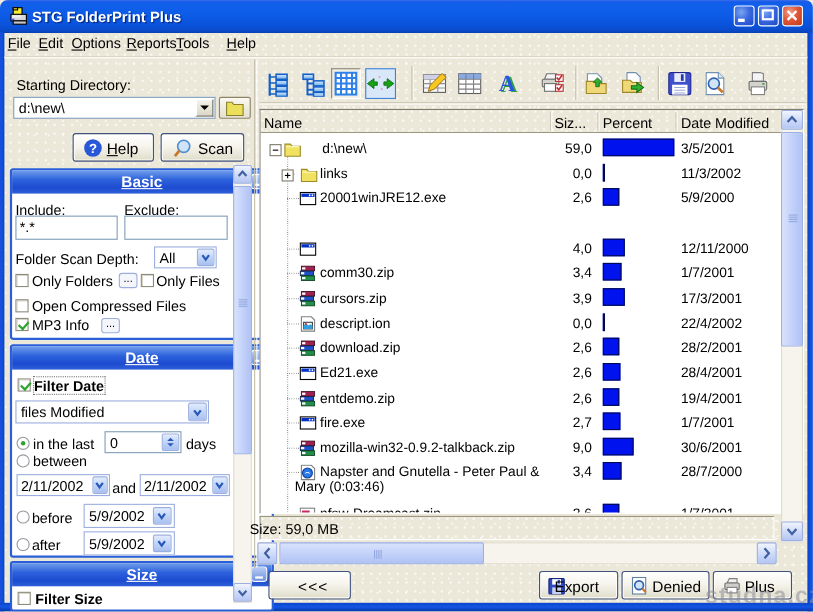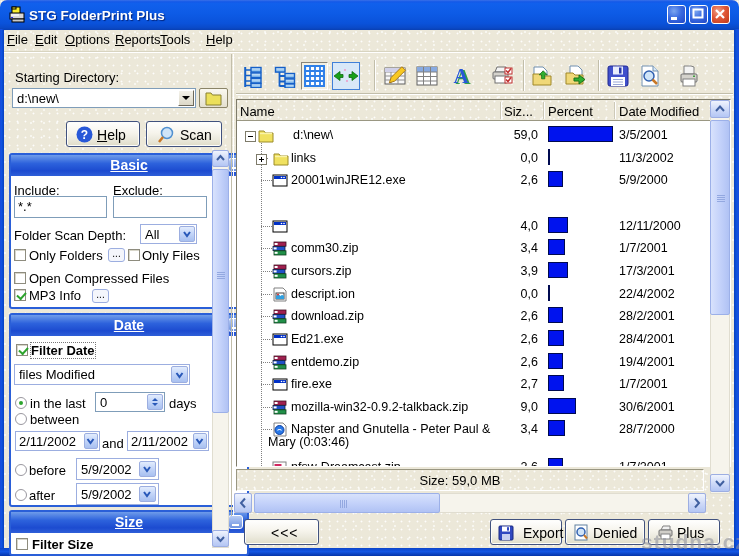--- a/index.html
+++ b/index.html
@@ -74,21 +74,21 @@
 #thead { left:0; top:0; width:493px; height:21px; border-bottom:1px solid #9a9782; }
 .hsep { position:absolute; top:2px; width:2px; height:17px; border-left:1px solid #cdc9b8; border-right:1px solid #fff; }
 .hlbl { position:absolute; top:4px; font-size:13px; color:#000; }
 #tbody { left:0; top:21px; width:473px; height:345px; overflow:hidden; background:#fff; }
 .trow { position:absolute; left:0; width:473px; height:23px; }
 .fname { position:absolute; top:5px; font-size:12.5px; white-space:nowrap; }
 .fsize { position:absolute; top:5px; right:172px; font-size:12.5px; }
 .bar { position:absolute; left:311px; top:3px; height:16px; background:#0013ee; border:1px solid #000a50; }
 .fdate { position:absolute; left:382px; top:5px; font-size:12.5px; }
 
-#status { left:236px; top:469px; width:468px; height:22px; border:1px solid #9a9782; border-bottom-color:#fff; border-right-color:#fff; text-align:center; }
+#status { left:236px; top:469px; width:468px; height:22px; border:1px solid #9a9782; border-bottom-color:#fff; border-right-color:#fff; text-align:left; }
 #status span { font-size:13px; line-height:21px; position:relative; left:-10px; }
 
 #btn-back { left:244px; top:519px; width:75px; height:26px; letter-spacing:1px;}
 #btn-export { left:490px; top:519px; width:72px; height:26px; }
 #btn-preview { left:565px; top:519px; width:80px; height:26px; }
 #btn-print { left:648px; top:519px; width:72px; height:26px; }
 .xbtn .lbl { position:absolute; top:5px; font-size:14px; }
 #watermark { left:641px; top:530px; font-size:21px; color:rgba(140,142,155,.55); font-weight:bold; letter-spacing:1px; }
 .dotline-v { position:absolute; width:1px; background-image:linear-gradient(180deg,#808080 1px, transparent 1px); background-size:1px 2px; }
 .dotline-h { position:absolute; height:1px; background-image:linear-gradient(90deg,#808080 1px, transparent 1px); background-size:2px 1px; }
@@ -583,21 +583,21 @@
 <div id="btn-back" class="abs xbtn">
     <span class="lbl" style="left:26px">&lt;&lt;&lt;</span>
   </div>
 <div id="btn-export" class="abs xbtn">
     <span class="abs" style="left:7px;top:5px"><svg width="16" height="16">
         <rect x="1" y="1" width="14" height="14" rx="1" fill="#3048c0" stroke="#182880"></rect>
         <rect x="4" y="1.5" width="8" height="5" fill="#fff"></rect>
         <rect x="9" y="2.2" width="2" height="3.4" fill="#3048c0"></rect>
         <rect x="4" y="9" width="8" height="6" fill="#c8d0f0"></rect>
       </svg></span>
-    <span class="lbl" style="left:32px">Export</span>
+    <span class="lbl" style="left:13px">Export</span>
   </div>
 <div id="btn-preview" class="abs xbtn">
     <span class="abs" style="left:7px;top:4px"><svg width="17" height="17">
         <rect x="2" y="1" width="12" height="15" fill="#fff" stroke="#6080a0"></rect>
         <circle cx="8" cy="8" r="4" fill="#d0e4f8" stroke="#3060b0" stroke-width="1.5"></circle>
         <path d="M11 11 L14 14.5" stroke="#c87828" stroke-width="2"></path>
       </svg></span>
     <span class="lbl" style="left:27px">Denied</span>
   </div>
 <div id="btn-print" class="abs xbtn">

